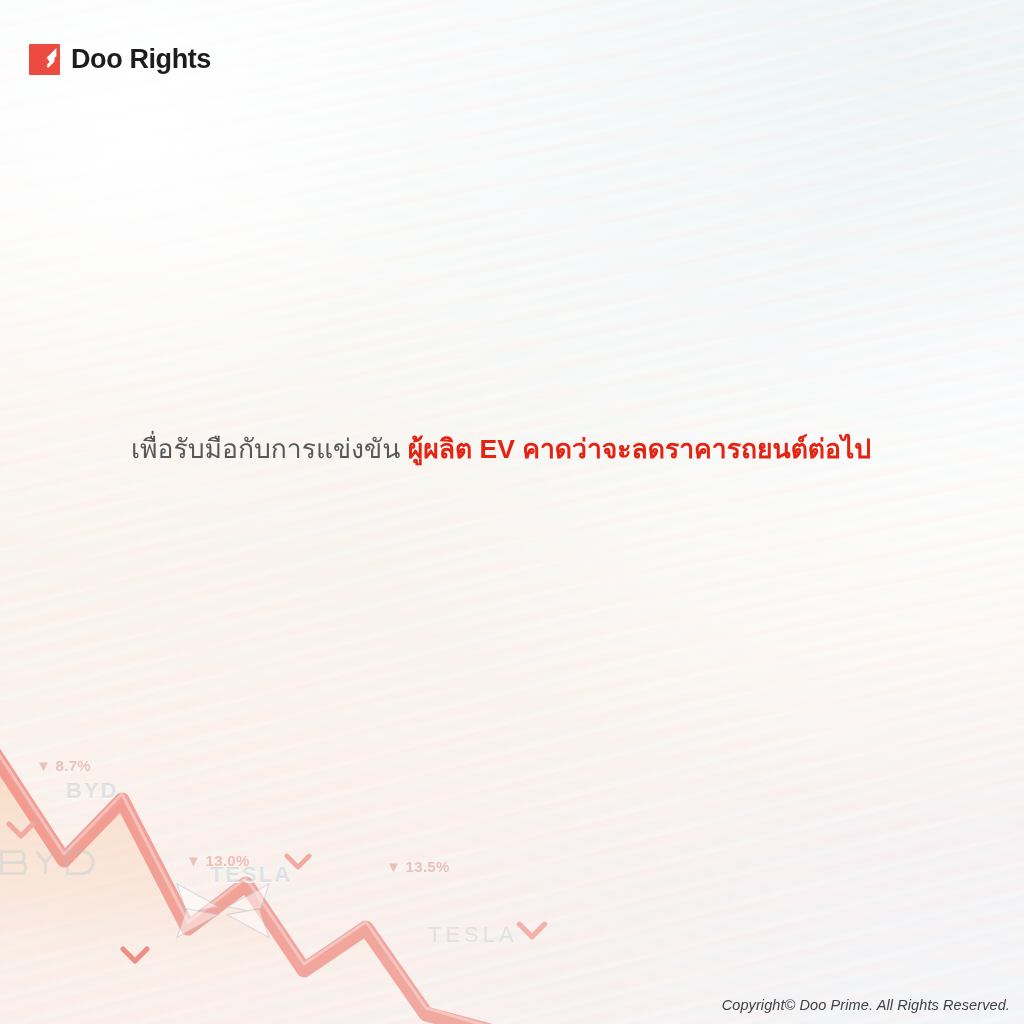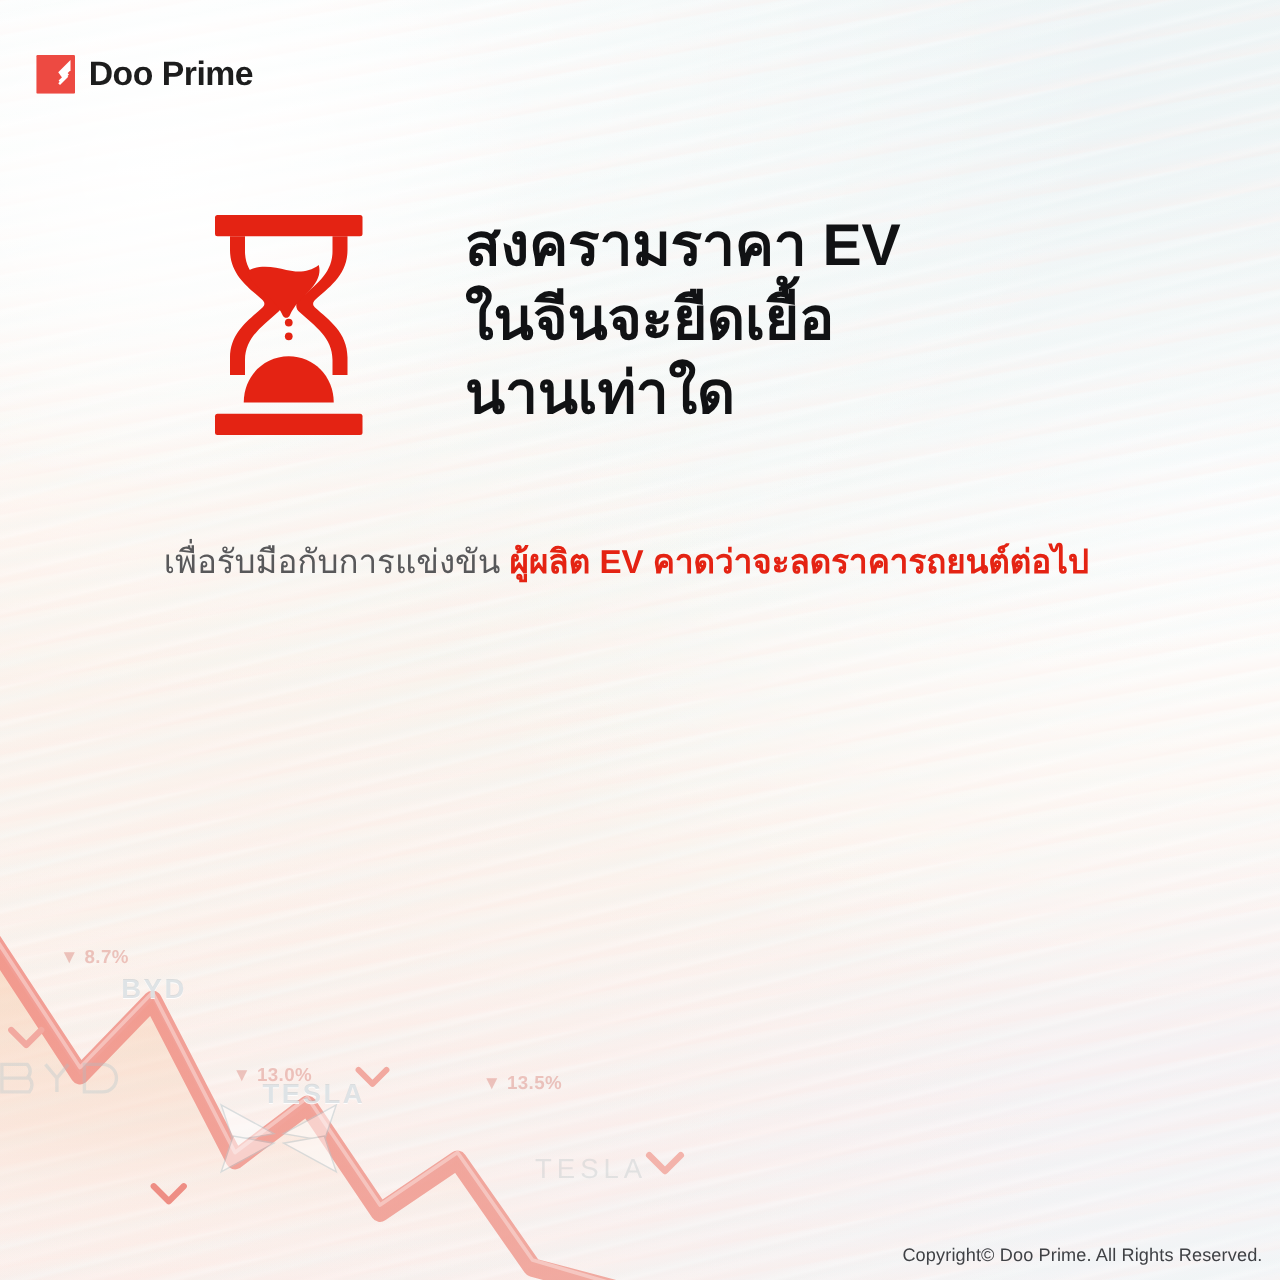--- a/index.html
+++ b/index.html
@@ -104,21 +104,21 @@
   
   .copy{ position:absolute; left:131px; top:428px; width:790px; }
   .para{ font-size:26.5px; line-height:43px; color:#4d4d4d; }
   .para + .para{ margin-top:44px;text-align:center; }
   .hl{ color:#e42313; font-weight:700; }
   .dk{ color:#58585a; font-weight:400; }
 
   
   .copyright{
     position:absolute; right:14px; bottom:11px;
-    font-size:14.5px; color:#3f4145; letter-spacing:.1px;
+    font-size:14.5px; color:#3f4145; letter-spacing:.1px;font-style:italic;
   }
 </style>
 </head>
 <body>
 
 <div class="poster">
 
   <div class="streaks"></div>
   <div class="streaks2"></div>
   <div class="glow-tl"></div>
@@ -156,22 +156,22 @@
     <svg viewBox="0 0 100 64">
       <g fill="#ffffff" stroke="#b9c9cf" stroke-width="1.2" opacity=".9">
         <path d="M2,4 L46,28 L12,34 Z"></path>
         <path d="M98,4 L54,28 L88,34 Z"></path>
         <path d="M2,60 L46,36 L12,30 Z"></path>
         <path d="M98,60 L54,36 L88,30 Z"></path>
       </g>
     </svg>
   </div>
 
-  <div class="deco-label deco-pct" style="left:48px;  top:757px;">▼ 8.7%</div>
-  <div class="deco-label deco-brand" style="left:66px;  top:778px;margin-left:31px;">BYD</div>
+  <div class="deco-label deco-pct" style="left:36px;  top:757px;">▼ 8.7%</div>
+  <div class="deco-label deco-brand" style="left:66px;  top:778px;">BYD</div>
 
   <div class="deco-label deco-pct" style="left:186px; top:852px;">▼ 13.0%</div>
   <div class="deco-label deco-brand" style="left:210px; top:862px;">TESLA</div>
 
   <div class="deco-label deco-pct" style="left:386px; top:858px;text-align:right;">▼ 13.5%</div>
   <div class="deco-label deco-tesla" style="left:428px; top:880px;margin-top:42px;">TESLA</div>
 
   <div class="chev" style="left:6px; top:820px;">
     <svg width="30" height="20" viewBox="0 0 30 20">
         <path d="M3,4 L15,16 L27,4" fill="none" stroke="#f2a9a0" stroke-width="5" stroke-linecap="round" stroke-linejoin="round"></path>
@@ -198,45 +198,23 @@
       <svg width="31" height="31" viewBox="0 0 31 31">
         <rect x="0" y="0" width="31" height="31" rx="1" fill="#ed4a42"></rect>
         <path d="M15.5,1.5 L29.5,1.5 L29.5,15.5 Z" fill="#ffffff" opacity="0"></path>
         <path d="M16.6,3.2 L29,3.2 L29,15.6 Z" fill="#ed4a42"></path>
         <path d="M17.6,13.8 L27.4,4.0 L27.4,12.2 L21.0,18.6 Z" fill="#ffffff"></path>
         <path d="M17.9,20.4 L24.6,14.0 L26.2,15.6 L19.5,22.3 Z" fill="#ffffff"></path>
         <path d="M18.3,26.3 L26.4,18.2 L28.0,19.8 L19.9,27.9 Z" fill="#ed4a42"></path>
         <path d="M17.6,22.6 L24.2,16.0 L25.6,17.4 L19.0,24.0 Z" fill="#ffffff"></path>
       </svg>
     </span>
-    <span class="logo-text">Doo Prime</span>
-  </div>
-
-  <div class="hero">
-    <span class="hourglass">
-      <svg viewBox="0 0 126 180">
-        <g fill="#e42313">
-          <rect x="4" y="2" width="118" height="17" rx="2"></rect>
-          <rect x="4" y="161" width="118" height="17" rx="2"></rect>
-          <path d="M16,19 h12 v12 c0,18 14,27 26,38 c4,3 4,8 0,11 c-12,11 -26,20 -26,38 v12 h-12 v-14
-                   c0,-20 15,-30 26,-40 c2,-2 2,-4 0,-6 c-11,-10 -26,-20 -26,-40 z"></path>
-          <path d="M110,19 h-12 v12 c0,18 -14,27 -26,38 c-4,3 -4,8 0,11 c12,11 26,20 26,38 v12 h12 v-14
-                   c0,-20 -15,-30 -26,-40 c-2,-2 -2,-4 0,-6 c11,-10 26,-20 26,-40 z"></path>
-          <path d="M30,47 c10,-6 22,-3 31,-1 c9,2 18,2 26,-4 c2,7 -1,14 -8,21 c-6,6 -12,12 -15,19
-                   c-1,3 -5,3 -6,0 c-3,-7 -9,-13 -16,-19 c-6,-5 -11,-10 -12,-16 z"></path>
-          <circle cx="63" cy="88" r="3.1"></circle>
-          <circle cx="63" cy="99" r="3.1"></circle>
-          <path d="M27,152 c0,-21 16,-37 36,-37 c20,0 36,16 36,37 z"></path>
-        </g>
-      </svg>
-    </span>
-    <h1 class="headline">สงครามราคา EV
-ในจีนจะยืดเยื้อ
-นานเท่าใด</h1>
-  </div>
+    <span class="logo-text">Doo Rights</span>
+  </div>
+
 
   <div class="copy">
     <p class="para">
       <span class="dk">เพื่อรับมือกับการแข่งขัน </span><span class="hl">ผู้ผลิต EV คาดว่าจะลดราคารถยนต์ต่อไป</span>
     </p>
   </div>
 
   <div class="copyright">Copyright© Doo Prime. All Rights Reserved.</div>
 
 </div>

